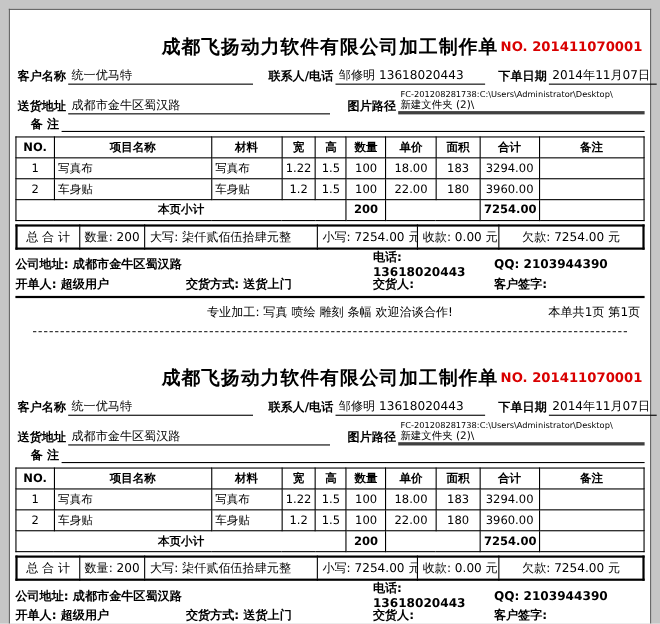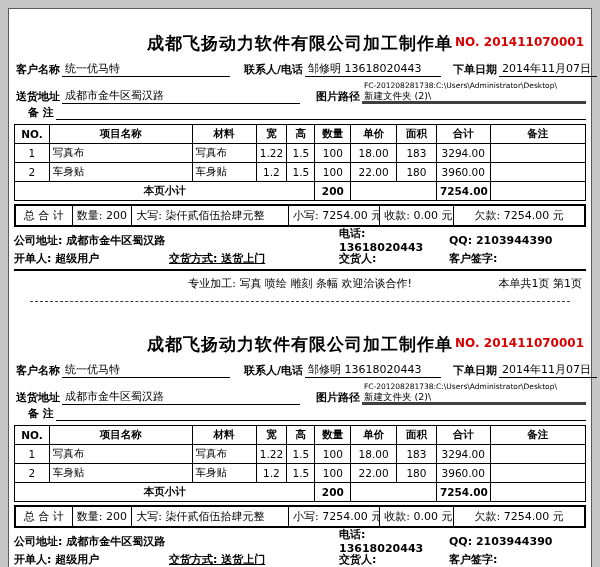--- a/index.html
+++ b/index.html
@@ -65,21 +65,21 @@
     border:2px solid #000;
   }
   table.total td {
     border:1px solid #000; padding:2px 4px; height:17px;
     overflow:hidden; white-space:nowrap;
   }
 
   .foot { font-size:11px; font-weight:bold; margin-top:4px; }
   .frA { display:flex; align-items:center; height:18px; }
   .fa1 { width:325px; } .fa2 { width:110px; } .fa3 { flex:1; }
-  .fb1 { width:155px; } .fb2 { width:170px;text-decoration:underline; } .fb3 { width:110px; } .fb4 { flex:1; }
+  .fb1 { width:155px; } .fb2 { width:170px; } .fb3 { width:110px; } .fb4 { flex:1; }
   .thickline { border-top:2px solid #000; margin-top:2px; }
   .noterow {
     position:relative; height:24px; font-size:11px; font-weight:normal;
     display:flex; align-items:center; justify-content:center;
   }
   .pages { position:absolute; right:4px; top:5px; }
   .cutline { border-top:1px dashed #3a3a3a; margin:6px 16px 8px 16px; height:0; }
 </style>
 </head>
 <body>

